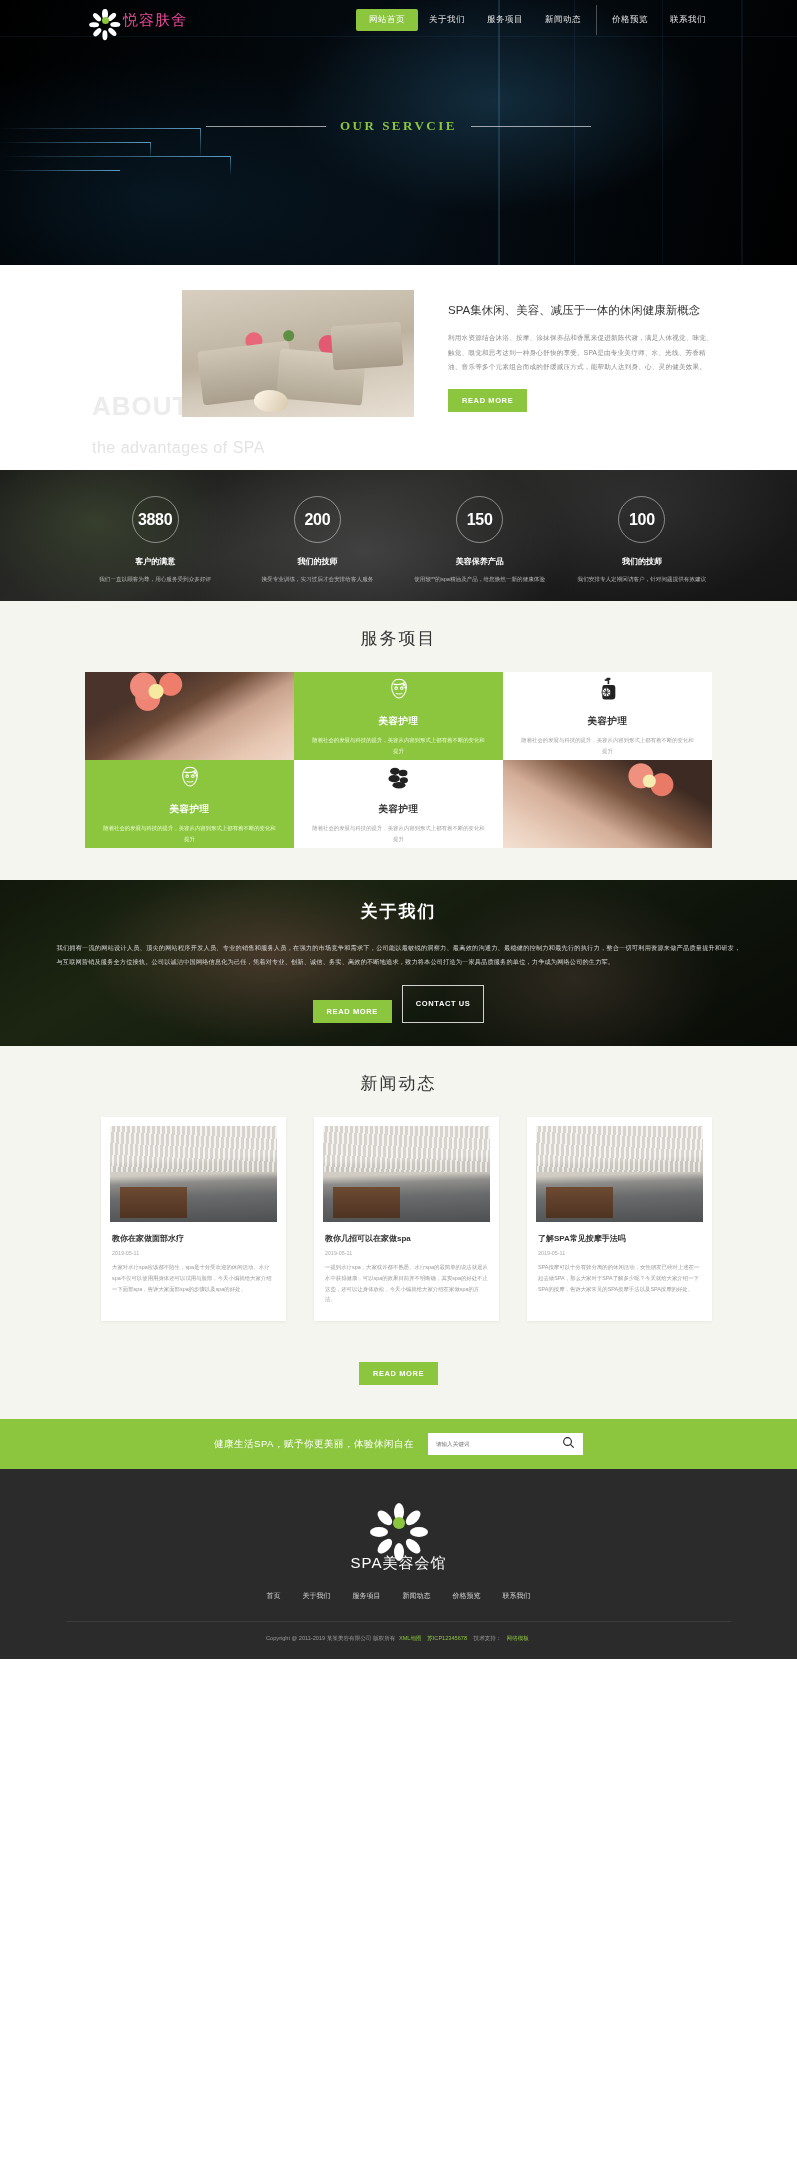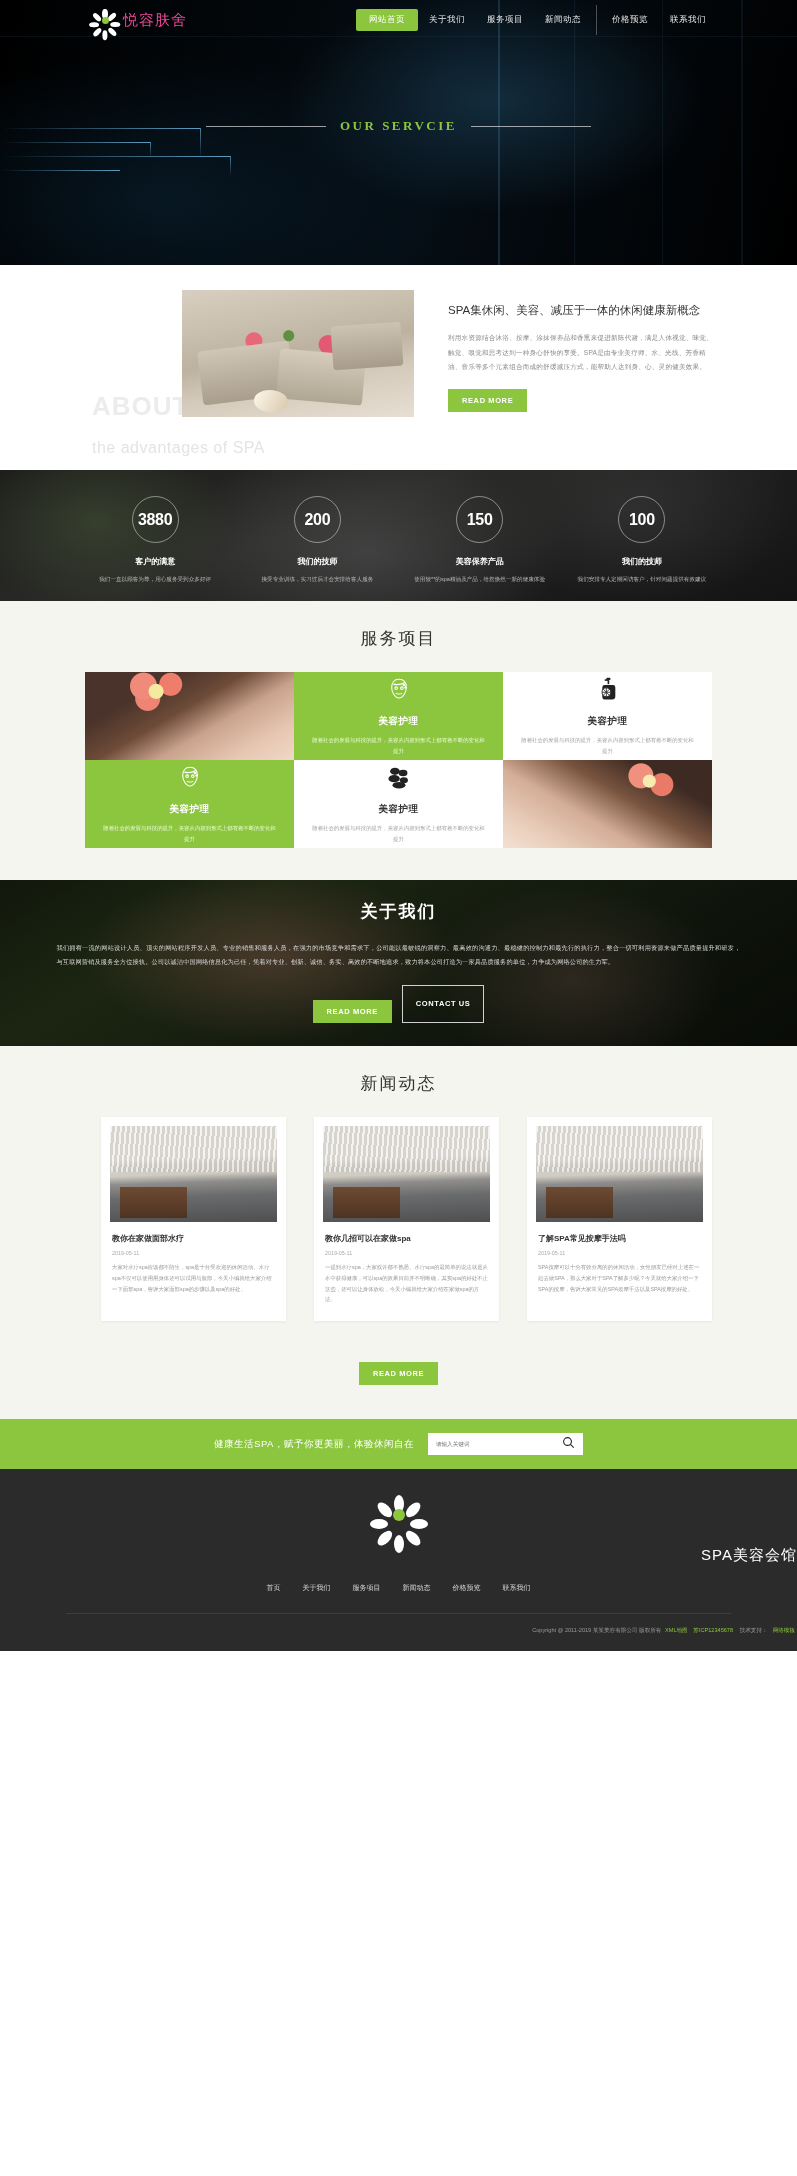--- a/index.html
+++ b/index.html
@@ -190,21 +190,21 @@
   .news-more{text-align:center;margin-top:26px;}
 
   
   .searchbar{background:#8cc63e;height:50px;display:flex;align-items:center;justify-content:center;gap:14px;}
   .search-slogan{color:#fff;font-size:9.5px;letter-spacing:.5px;}
   .search-box{width:155px;height:22px;background:#fff;display:flex;align-items:center;padding:0 8px;}
   .search-box input{flex:1;border:none;outline:none;font-size:5.6px;color:#777;font-family:"Liberation Sans",sans-serif;}
   .search-btn{background:none;border:none;cursor:pointer;display:flex;align-items:center;padding:0;}
 
   
-  .footer{background:#2b2b2b;padding:26px 0 0;text-align:right;}
+  .footer{background:#2b2b2b;padding:34px 0 0;text-align:center;}
   .footer-flower{width:40px;height:40px;margin:0 auto;position:relative;}
   .footer-flower .pet{position:absolute;left:50%;top:50%;width:10px;height:18px;margin:-9px 0 0 -5px;background:#fff;border-radius:50%;transform-origin:50% 100%;}
   .footer-flower .core{position:absolute;left:50%;top:50%;width:12px;height:12px;margin:-6px 0 0 -6px;background:#8cc63e;border-radius:50%;}
   .footer-name{color:#fff;font-size:15px;letter-spacing:1px;margin-top:11px;}
   .footer-nav{margin-top:18px;display:flex;gap:22px;justify-content:center;}
   .footer-nav a{color:#d4d4d4;font-size:7px;text-decoration:none;}
   .footer-sep{width:665px;height:1px;background:#3d3d3d;margin:20px auto 0;}
   .copyright{padding:13px 0 16px;font-size:5.6px;color:#9a9a9a;}
   .copyright a{color:#8cc63e;text-decoration:none;margin:0 2px;}
   .copyright .seg{margin:0 3px;}

